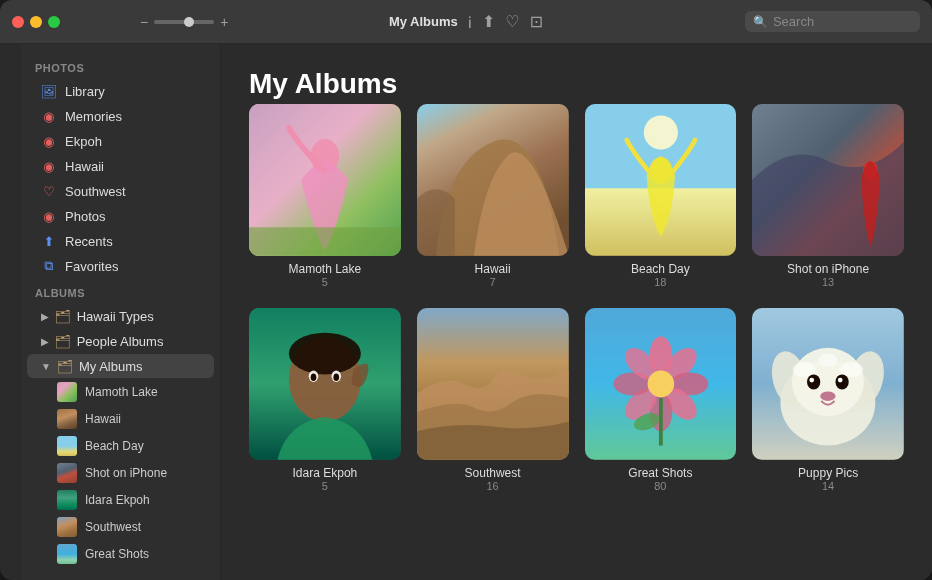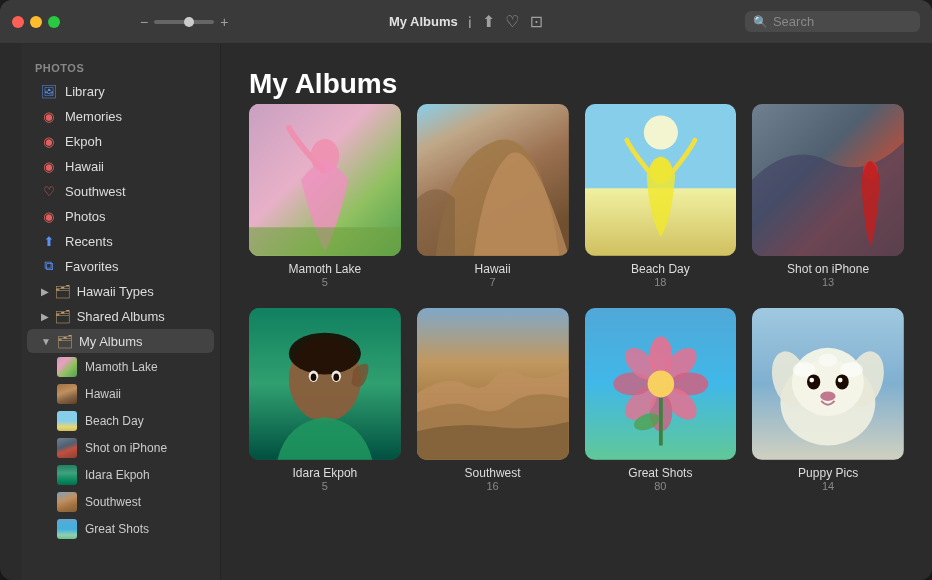--- a/index.html
+++ b/index.html
@@ -354,31 +354,32 @@
       </div>
       <div class="sidebar-item">
         <span class="sidebar-item-icon icon-imports">⬆</span>
         <span class="sidebar-item-label">Recents</span>
       </div>
       <div class="sidebar-item">
         <span class="sidebar-item-icon icon-duplicates">⧉</span>
         <span class="sidebar-item-label">Favorites</span>
       </div>
 
+      <div class="sidebar-section-label">Albums</div>
 
       <div class="sidebar-group-item">
         <span class="chevron">▶</span>
         <span class="sidebar-item-icon icon-folder">🗂</span>
         <span class="sidebar-item-label">Hawaii Types</span>
       </div>
 
       <div class="sidebar-group-item">
         <span class="chevron">▶</span>
         <span class="sidebar-item-icon icon-shared">🗂</span>
-        <span class="sidebar-item-label">Shared Albums</span>
+        <span class="sidebar-item-label">People Albums</span>
       </div>
 
       <div class="sidebar-group-item open">
         <span class="chevron">▼</span>
         <span class="sidebar-item-icon icon-myalbums">🗂</span>
         <span class="sidebar-item-label">My Albums</span>
       </div>
 
       <div class="sidebar-sub-item">
         <div class="sidebar-sub-icon thumb-mamoth" style="border-radius:3px;"></div>

